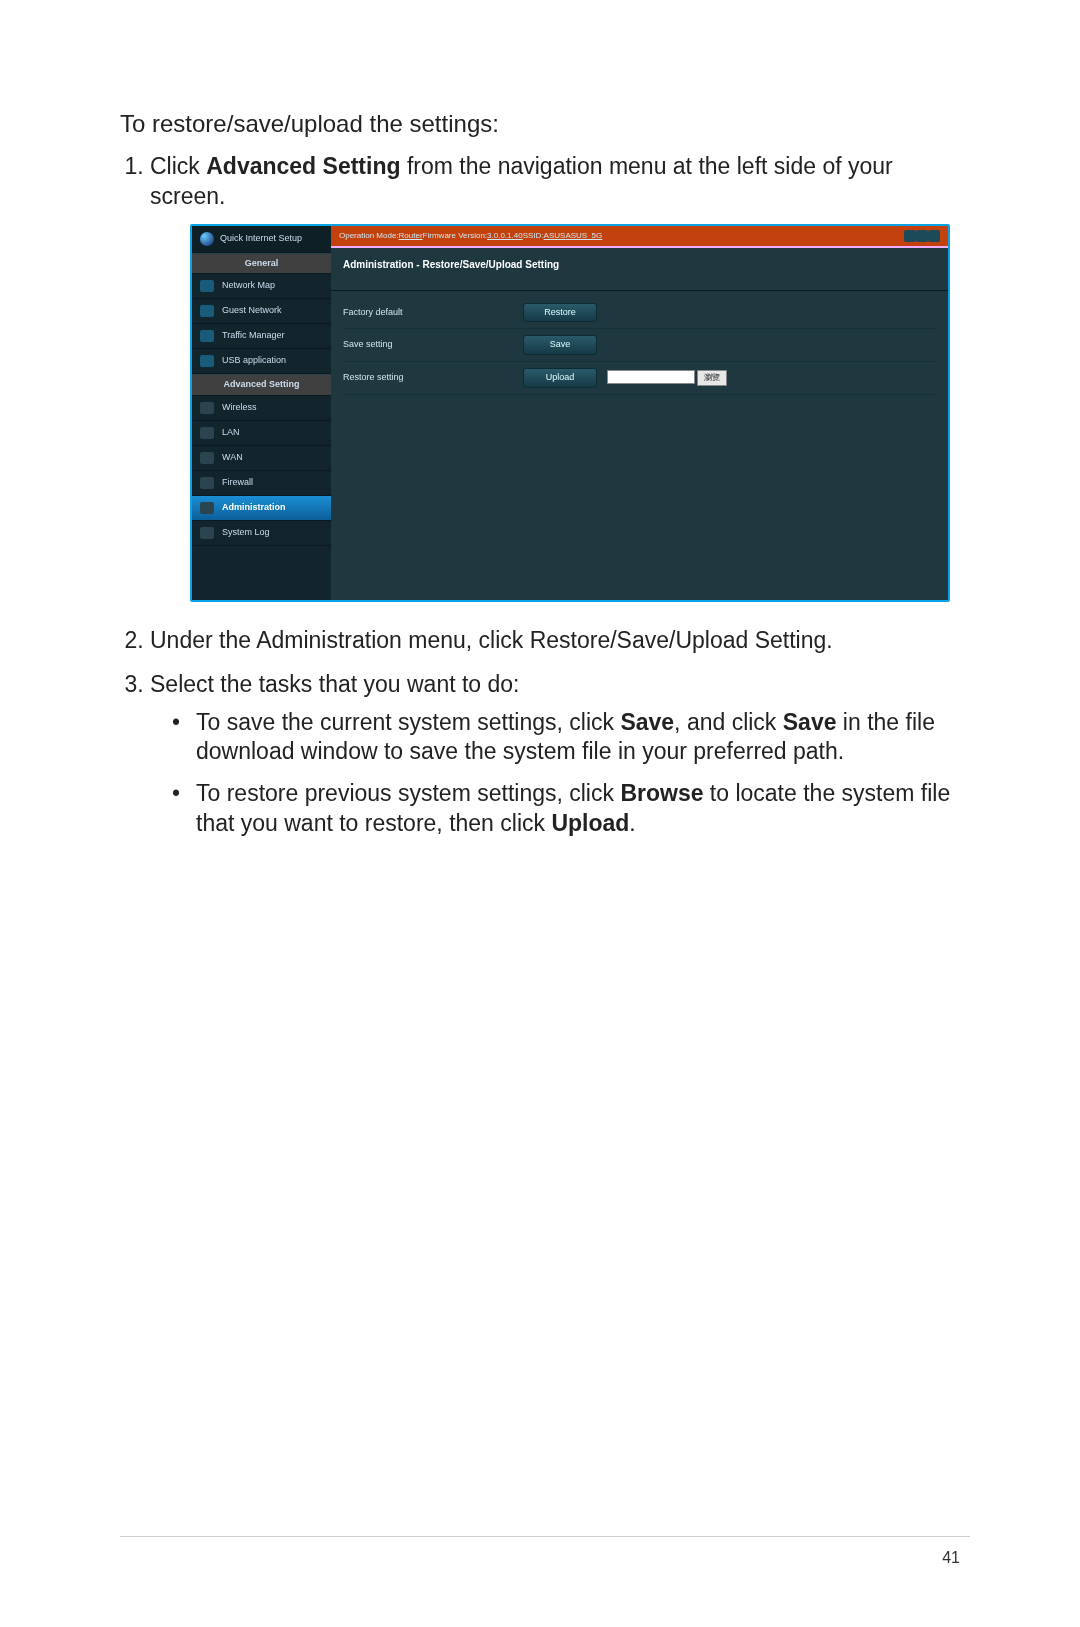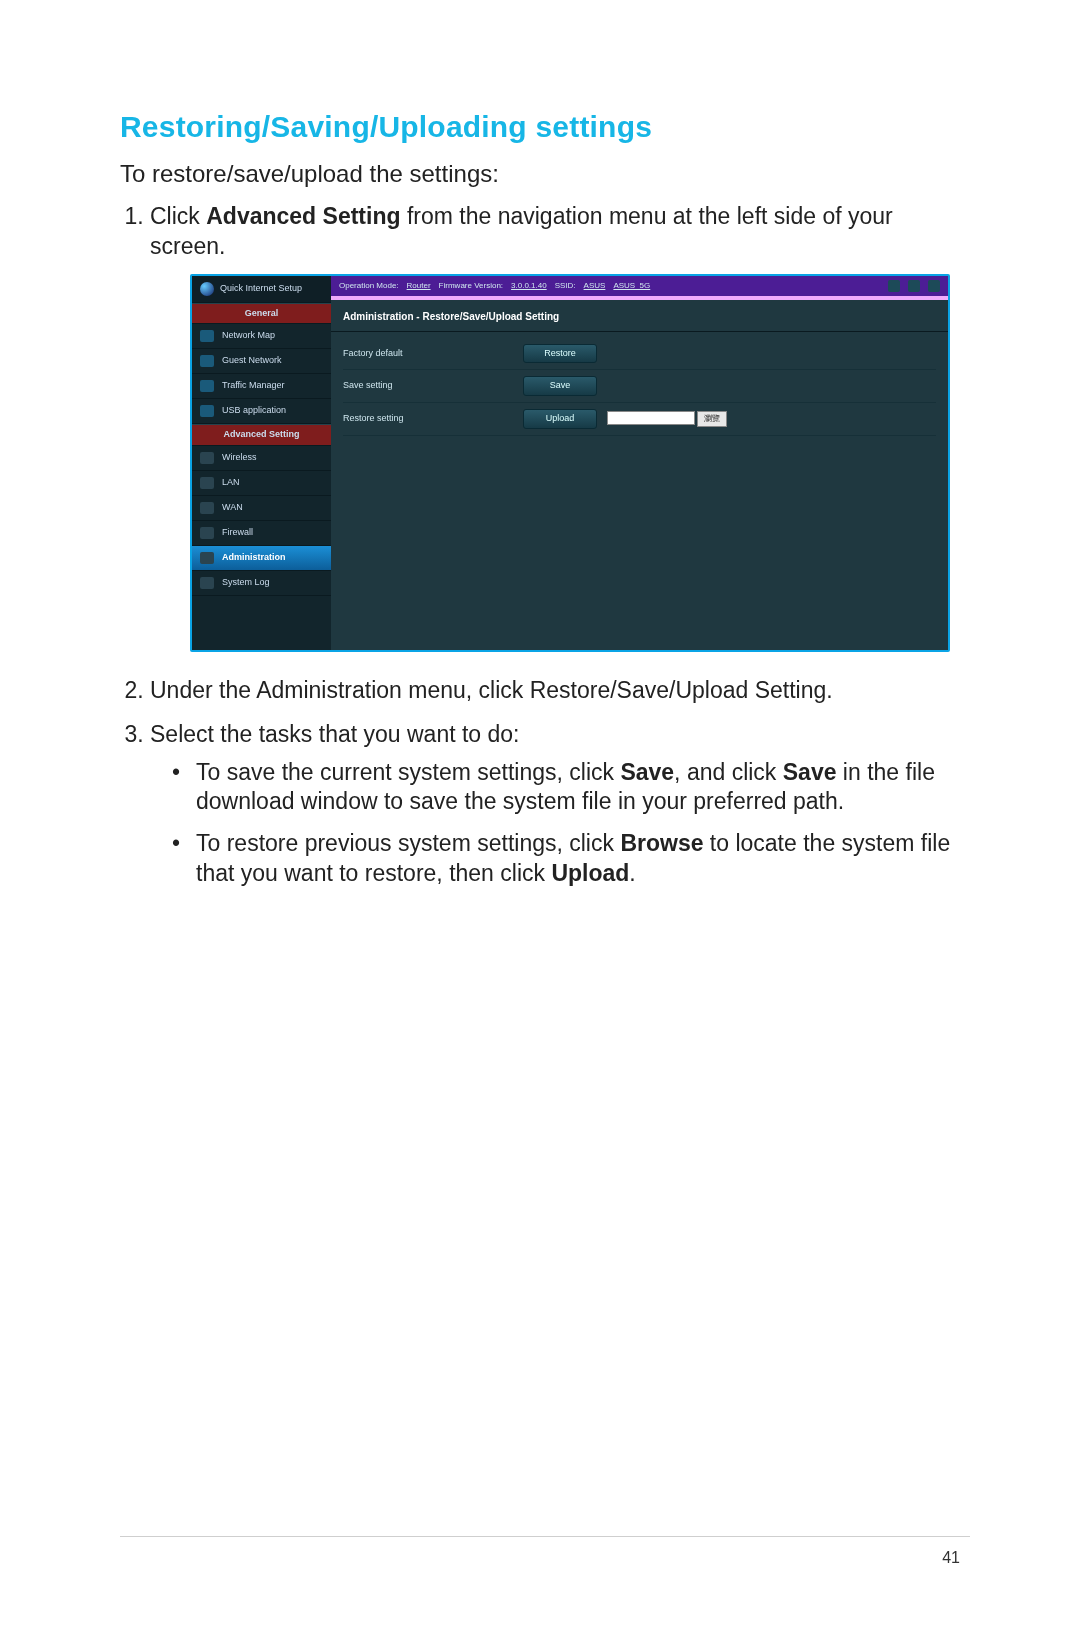--- a/index.html
+++ b/index.html
@@ -10,50 +10,49 @@
   ol.steps>li{margin-bottom:14px;}
   ul.bullets{list-style:none;margin:8px 0 0 0;padding-left:22px;font-size:23px;}
   ul.bullets>li{position:relative;margin-bottom:12px;padding-left:24px;}
   ul.bullets>li::before{content:"•";position:absolute;left:0;top:0;}
 
   
   .shot{width:760px;height:378px;margin:12px 0 24px 40px;border:2px solid #0aa4e6;background:#1f3840;border-radius:2px;box-sizing:border-box;display:flex;overflow:hidden;font-family:Arial,sans-serif;}
   .sb{width:139px;background:#12252c;display:flex;flex-direction:column;font-size:9px;color:#cde;}
   .sb .qis{display:flex;align-items:center;gap:6px;padding:6px 8px;background:#0f1f26;border-bottom:1px solid #0a1a20;}
   .sb .qis .ico{width:14px;height:14px;border-radius:50%;background:radial-gradient(circle at 30% 30%,#6cf,#126);}
-  .sb .sect{background:#7f1d1d;text-align:center;font-weight:700;padding:4px 0;border-top:1px solid #26424c;border-bottom:1px solid #0a1a20;}
+  .sb .sect{background:#404040;text-align:center;font-weight:700;padding:4px 0;border-top:1px solid #26424c;border-bottom:1px solid #0a1a20;}
   .sb .item{display:flex;align-items:flex-start;gap:8px;padding:6px 8px;border-bottom:1px solid #0a1a20;}
   .sb .item .ic{width:14px;height:12px;background:#1a5a7a;border-radius:2px;}
   .sb .item.wr .ic{background:#2a4450;}
   .sb .item.active{background:linear-gradient(#1b8fd6,#0c5e9a);color:#fff;font-weight:700;}
   .main{flex:1;display:flex;flex-direction:column;background:#1f3840;}
-  .topbar{display:flex;align-items:center;gap:8px;padding:4px 8px;font-size:8px;color:#cfe6ee;background:#4c1d95;border-bottom:4px solid #f0abfc;}
+  .topbar{display:flex;align-items:center;gap:0;padding:4px 8px;font-size:8px;color:#cfe6ee;background:#c2410c;border-bottom:2px solid #f0abfc;}
   .topbar .u{text-decoration:underline;}
   .topbar .sp{flex:1;}
   .topbar .ticon{width:12px;height:12px;border-radius:2px;background:#1d4a58;}
   .tabs{display:flex;gap:6px;padding:4px 8px;font-size:8px;color:#cfe6ee;background:#12252c;border-bottom:1px solid #0a1a20;}
   .tabs .tab{padding:2px 4px;white-space:nowrap;}
   .tabs .tab.active{background:#0e6f9e;border-radius:2px;color:#fff;}
-  .panel-title{font-size:10px;color:#fff;font-weight:700;padding:10px 12px 8px;border-bottom:1px solid #0a1a20;}
+  .panel-title{font-size:10px;color:#fff;font-weight:700;padding:10px 12px 19px;border-bottom:1px solid #0a1a20;}
   .rows{padding:6px 12px;}
   .row{display:flex;align-items:center;font-size:9px;color:#cfe6ee;padding:6px 0;border-bottom:1px solid #163038;}
   .row .lbl{width:180px;}
   .row .btn{width:72px;text-align:center;padding:3px 0;background:linear-gradient(#2a5a6a,#163a46);border:1px solid #0a2a34;border-radius:3px;color:#dff;font-size:9px;}
   .row .fileinput{margin-left:10px;display:flex;align-items:flex-start;}
   .row .fileinput .box{width:86px;height:12px;background:#fff;border:1px solid #888;}
   .row .fileinput .browse{margin-left:2px;padding:0 6px;height:14px;display:flex;align-items:center;background:#e8e8e8;border:1px solid #888;font-size:8px;color:#222;}
 
   .footer-rule{position:absolute;left:120px;right:110px;bottom:90px;border-top:1px solid #cfcfcf;}
   .page-num{position:absolute;right:120px;bottom:60px;font-size:16px;color:#333;}
 </style>
 </head>
 <body>
 
 <div class="page">
-  <h2 class="h-title">Restoring/Saving/Uploading settings</h2>
   <div class="h-sub">To restore/save/upload the settings:</div>
 
   <ol class="steps">
     <li>
       <span>Click </span><strong>Advanced Setting</strong><span> from the navigation menu at the left side of your screen.</span>
 
       
       <div class="shot">
         <div class="sb">
           <div class="qis">

